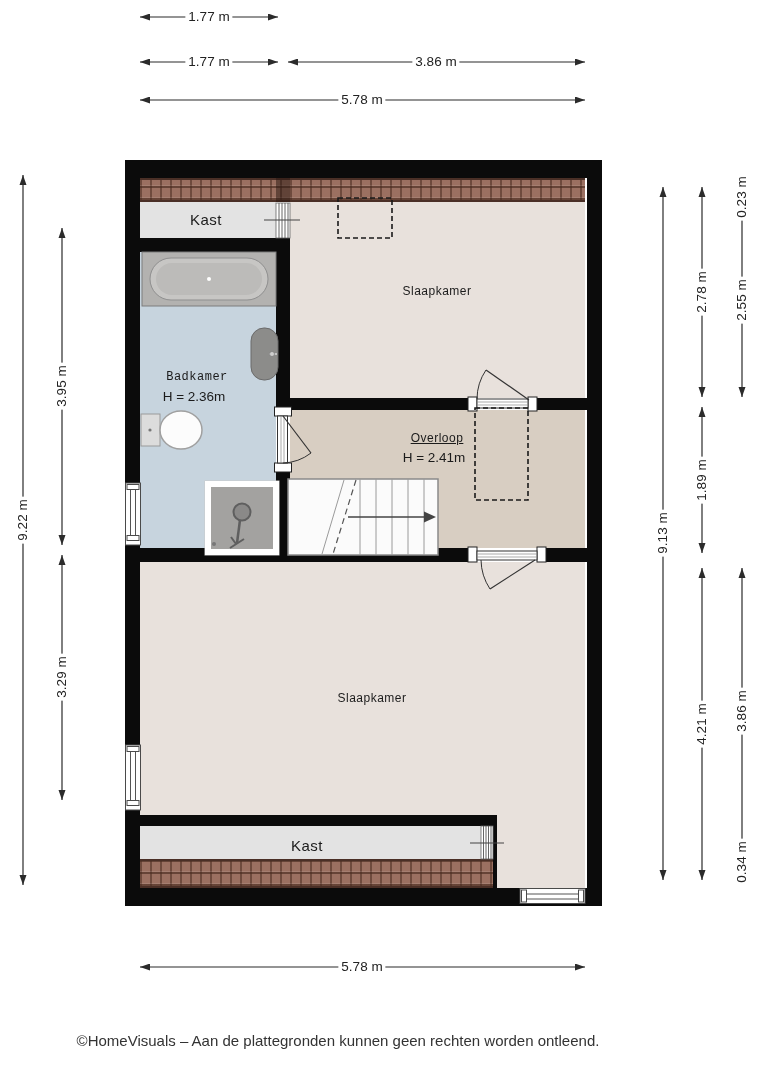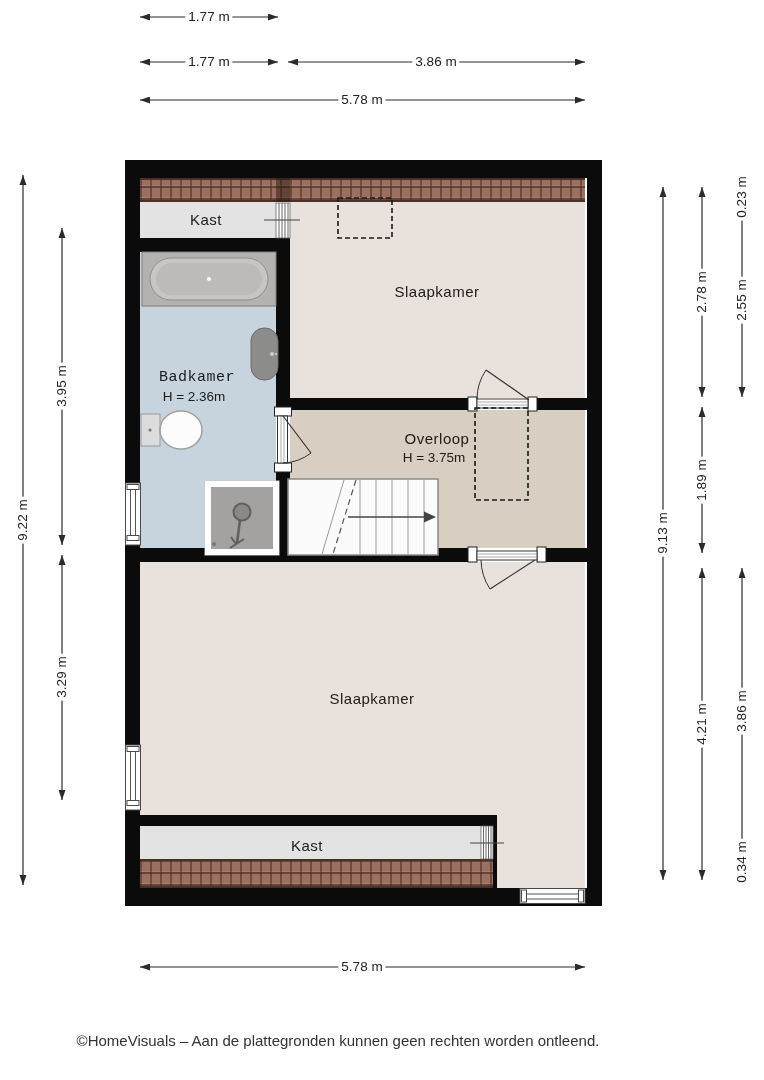--- a/index.html
+++ b/index.html
@@ -10,21 +10,21 @@
   .tiles{position:absolute;background-color:#9b7061;
     background-image:
       repeating-linear-gradient(0deg, rgba(74,44,32,.65) 0 2px, rgba(255,255,255,.10) 2px 3px, transparent 3px 12px),
       repeating-linear-gradient(90deg, rgba(74,44,32,.55) 0 2px, transparent 2px 10px);
     border-top:2px solid #4a2f26;border-bottom:2px solid #4a2f26;box-sizing:border-box;}
   .tileshade{position:absolute;background:rgba(40,22,15,.5);}
   svg{position:absolute;left:0;top:0;}
   .dimlabel{position:absolute;transform:translate(-50%,-50%);background:#fff;padding:0 3px;
             font-size:13.5px;color:#222;white-space:nowrap;line-height:1.1;}
   .dimlabel.v{transform:translate(-50%,-50%) rotate(-90deg);}
-  .roomlabel{position:absolute;transform:translate(-50%,-50%);font-size:15px;color:#1b1b1b;
+  .roomlabel{position:absolute;transform:translate(-50%,-50%);font-size:12px;color:#1b1b1b;
              white-space:nowrap;letter-spacing:.5px;}
   .sublabel{position:absolute;transform:translate(-50%,-50%);font-size:13.5px;color:#1b1b1b;white-space:nowrap;}
   .footer{position:absolute;left:0;width:676px;text-align:center;font-size:15px;color:#333;white-space:nowrap;}
 </style>
 </head>
 <body>
 
 <div id="stage">
 
   <div class="tiles" style="left:140px;top:178px;width:445px;height:24px;"></div>
@@ -203,20 +203,20 @@
   <span class="dimlabel v" style="left:702px;top:724px;">4.21 m</span>
   <span class="dimlabel v" style="left:742px;top:197px;">0.23 m</span>
   <span class="dimlabel v" style="left:742px;top:300px;">2.55 m</span>
   <span class="dimlabel v" style="left:742px;top:711px;">3.86 m</span>
   <span class="dimlabel v" style="left:742px;top:862px;">0.34 m</span>
 
   <span class="roomlabel" style="left:206px;top:219px;font-size:15px;">Kast</span>
   <span class="roomlabel" style="left:437px;top:291px;">Slaapkamer</span>
   <span class="roomlabel" style="left:197px;top:377px;font-family:Liberation Mono, monospace;">Badkamer</span>
   <span class="sublabel" style="left:194px;top:396px;">H = 2.36m</span>
-  <span class="roomlabel" style="left:437px;top:438px;">Overloop</span>
-  <span class="sublabel" style="left:434px;top:457px;">H = 3.75m</span>
+  <span class="roomlabel" style="left:437px;top:438px;text-decoration:underline;">Overloop</span>
+  <span class="sublabel" style="left:434px;top:457px;">H = 2.41m</span>
   <span class="roomlabel" style="left:372px;top:698px;">Slaapkamer</span>
   <span class="roomlabel" style="left:307px;top:845px;font-size:15px;">Kast</span>
 
   <div class="footer" style="top:1032px;">©HomeVisuals – Aan de plattegronden kunnen geen rechten worden ontleend.</div>
 
 </div>
 
 </body></html>

